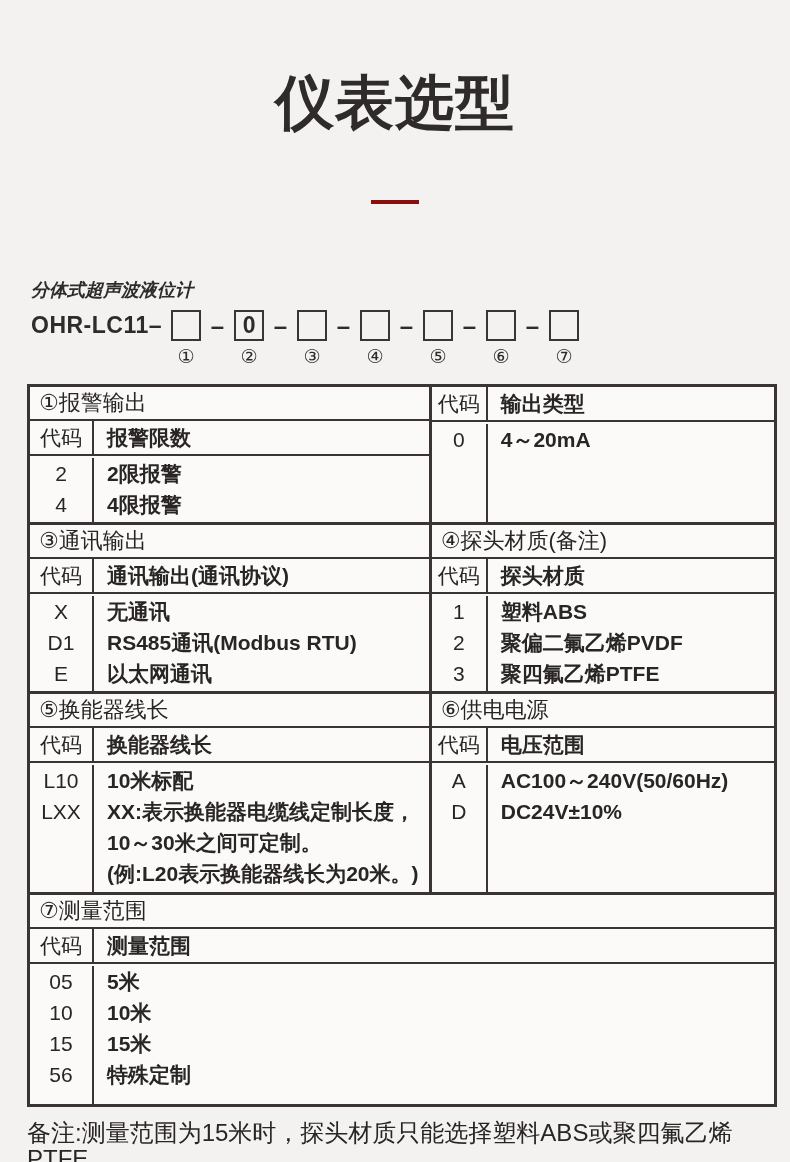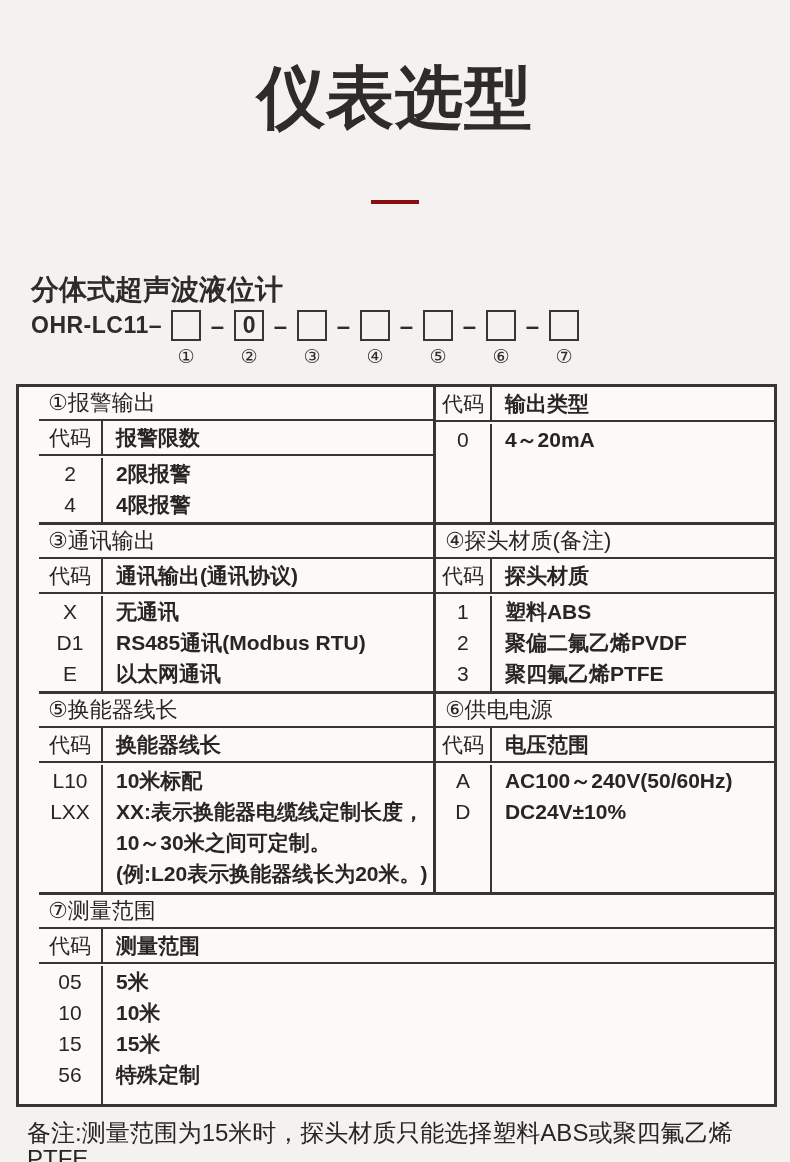--- a/index.html
+++ b/index.html
@@ -15,36 +15,35 @@
   body{
     height:1162px;
     overflow:hidden;
     background:var(--page-bg);
     color:var(--text);
     font-family:"Liberation Sans","DejaVu Sans",sans-serif;
   }
   
   .hero{padding-top:58px;text-align:center;}
   .title{
-    font-size:68px;
+    font-size:59px;
     line-height:90px;
     font-weight:bold;
     color:var(--title);
     letter-spacing:1px;
-    font-family:Liberation Mono, monospace;
   }
   .red-dash{
     width:48px;height:4px;
     background:var(--accent-red);
     margin:52px auto 0 auto;
   }
   
   .intro{margin:73px 13px 0 31px;}
   .subtitle{
-    font-size:28px;line-height:26px;font-weight:bold;color:var(--title);
+    font-size:18px;line-height:26px;font-weight:bold;color:var(--title);font-style:italic;
   }
   .model-line{
     margin-top:7px;
     display:flex;align-items:flex-start;
   }
   .model-prefix{
     font-size:23px;font-weight:bold;color:var(--title);
     line-height:31px;letter-spacing:0.5px;
   }
   .slots{display:flex;margin-left:9px;}
@@ -63,25 +62,24 @@
     line-height:31px;
   }
   .slot:last-child .slot-dash{display:none;}
   .slot-num{
     width:30px;text-align:center;
     margin-top:4px;
     font-size:19px;color:var(--title);
   }
   
   .sel-table{
-    margin:16px 13px 0 16px;
+    margin:16px 13px 0 27px;
     border:3px solid var(--border);
     background:var(--table-bg);
     font-size:21px;
-    padding-left:20px;
   }
   .band{display:flex;align-items:stretch;border-bottom:3px solid var(--border);}
   .band:last-child{border-bottom:none;}
   .sec{flex:1 1 auto;display:flex;flex-direction:column;}
   .sec-left{flex:0 0 54%;border-right:3px solid var(--border);}
   .stitle{
     height:34px;line-height:32px;
     padding-left:9px;
     font-size:22px;
     border-bottom:2px solid var(--border);

